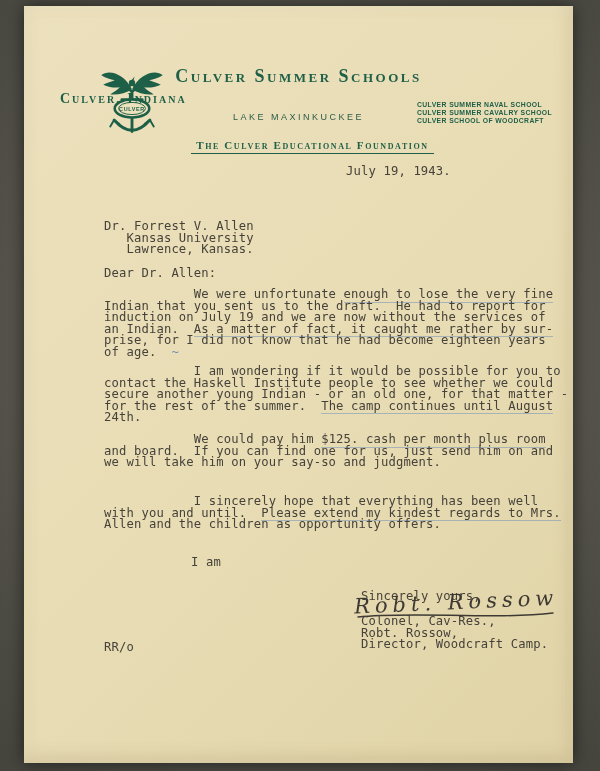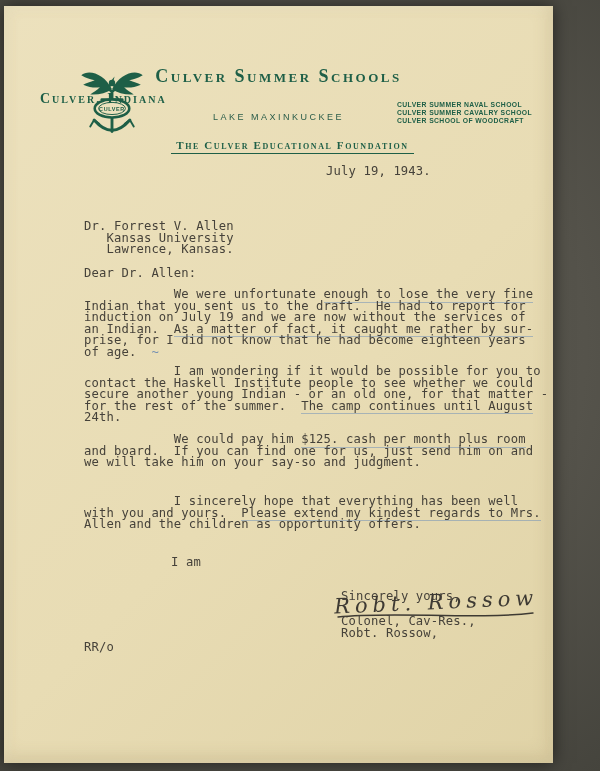--- a/index.html
+++ b/index.html
@@ -2,21 +2,21 @@
 <html><head>
 <meta charset="utf-8">
 <style>
   html,body{margin:0;padding:0;}
   body{
     width:600px;height:771px;overflow:hidden;position:relative;
     background:radial-gradient(circle at 50% 45%, #5d5b53 0%, #55534b 55%, #45443d 100%);
     font-family:"DejaVu Sans Mono",monospace;
   }
   .paper{
-    position:absolute;left:4px;top:6px;width:549px;height:757px;
+    position:absolute;left:24px;top:6px;width:549px;height:757px;
     background:linear-gradient(135deg,#ece1bd 0%,#e8dcb4 55%,#e0d3a7 100%);
     box-shadow:0 0 16px rgba(0,0,0,.55), inset -3px -5px 18px rgba(120,100,60,.18), inset 2px 2px 10px rgba(255,250,230,.25);
   }
   .abs{position:absolute;}
   .green{color:#1e5f47;}
   .serif{font-family:"Liberation Serif","DejaVu Serif",serif;}
 
   .school-name{left:0;right:0;top:60px;text-align:center;font-weight:bold;
     font-size:18px;letter-spacing:2.5px;font-variant:small-caps;}
   .location{left:0;right:0;top:85px;text-align:left;font-weight:bold;
@@ -123,33 +123,34 @@
       <div class="tline"><span>for the rest of the summer.  </span><span class="u">The camp continues until August</span></div>
       <div class="tline">24th.</div>
     </div>
   <div class="abs para-3">
       <div class="tline"><span>            We could pay him </span><span class="u">$125. cash per month plus room</span></div>
       <div class="tline">and board.  If you can find one for us, just send him on and</div>
       <div class="tline">we will take him on your say-so and judgment.</div>
     </div>
   <div class="abs para-4">
       <div class="tline">            I sincerely hope that everything has been well</div>
-      <div class="tline"><span>with you and yours.  </span><span class="u">Please extend my kindest regards to Mrs.</span></div>
+      <div class="tline"><span>with you and until.  </span><span class="u">Please extend my kindest regards to Mrs.</span></div>
       <div class="tline">Allen and the children as opportunity offers.</div>
     </div>
 
   <div class="abs pre-close tline">I am</div>
 
   <div class="abs closing tline">Sincerely yours,</div>
 
   <div class="abs sig-script">Robt. Rossow</div>
   <svg class="abs sig-flourish" width="200" height="14" viewBox="0 0 200 14">
     <path d="M2 9 C 55 3, 140 12, 197 5" fill="none" stroke="#3e3a33" stroke-width="1.4" stroke-linecap="round"></path>
   </svg>
 
   <div class="abs sig-block">
       <div class="tline">Colonel, Cav-Res.,</div>
       <div class="tline">Robt. Rossow,</div>
+      <div class="tline">Director, Woodcraft Camp.</div>
     </div>
 
   <div class="abs reference tline">RR/o</div>
 
 </div>
 
 </body></html>

